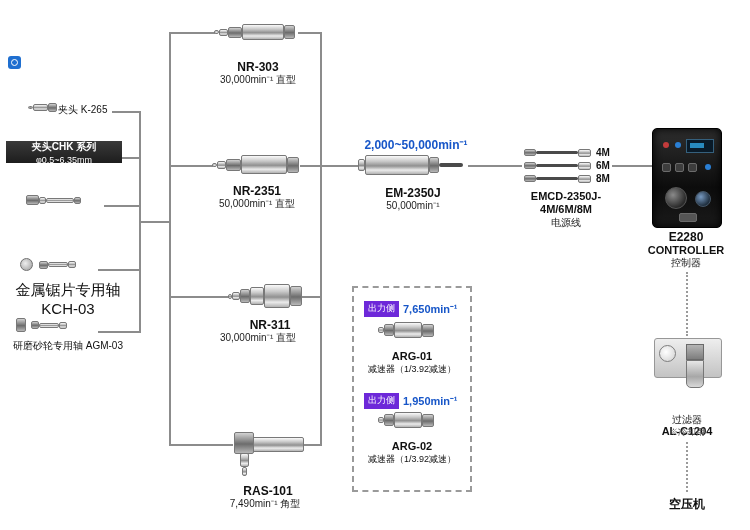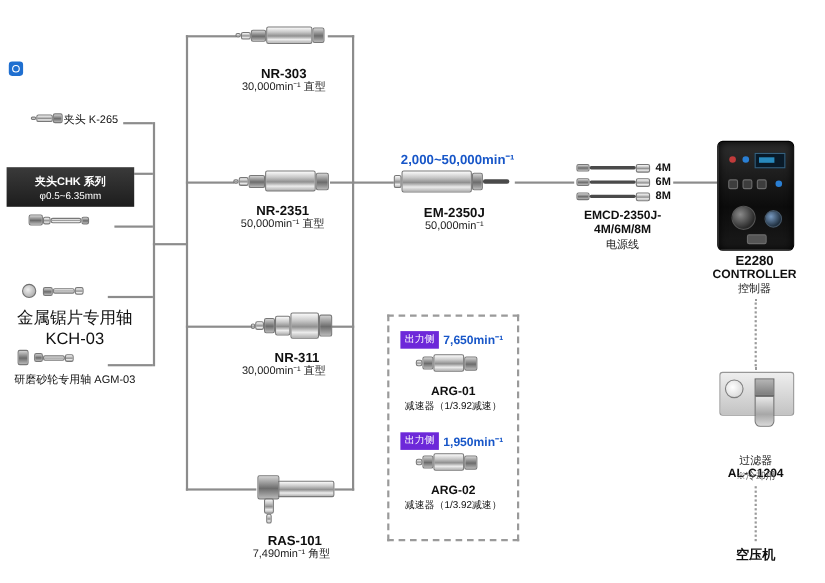--- a/index.html
+++ b/index.html
@@ -15,21 +15,21 @@
   .spec{font-size:10px;color:#1c1c1c;}
   .blue{color:#1756c8;font-weight:bold;}
   .note{font-size:9px;color:#555;}
   .product{position:absolute;display:flex;align-items:center;}
   .seg{flex:0 0 auto;box-sizing:border-box;border:1px solid #787878;border-radius:2px;}
   .metal{background:linear-gradient(180deg,#fafafa 0%,#c8c8c8 30%,#909090 55%,#ececec 78%,#b2b2b2 100%);}
   .dark{background:linear-gradient(180deg,#d2d2d2 0%,#6c6c6c 55%,#b8b8b8 100%);}
   .cable-wire{background:#4a4a4a;border:none;border-radius:2px;}
   .cbl{font-weight:bold;font-size:10px;margin-left:5px;color:#101010;}
   .darkbar{
-    position:absolute;left:6px;top:152px;width:116px;height:36px;
+    position:absolute;left:6px;top:141px;width:116px;height:22px;
     background:linear-gradient(180deg,#3a3a3a,#1d1d1d);color:#fff;
     display:flex;flex-direction:column;justify-content:center;align-items:center;gap:1px;
   }
   .darkbar .l1{font-size:10px;font-weight:bold;}
   .darkbar .l2{font-size:9px;}
   .dashed-box{position:absolute;left:352px;top:286px;width:120px;height:206px;border:2px dashed #9a9a9a;box-sizing:border-box;}
   .tagrow{position:absolute;display:flex;align-items:center;}
   .tag{background:#6d28d9;color:#fff;font-size:9px;padding:2px 4px;line-height:1.3;}
   .tagspeed{font-size:11px;margin-left:4px;}
   .controller{

